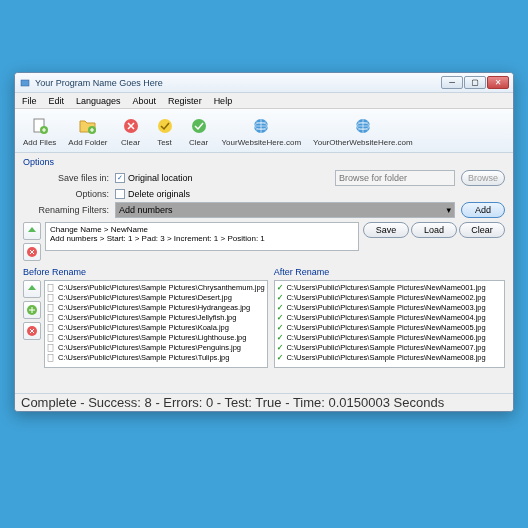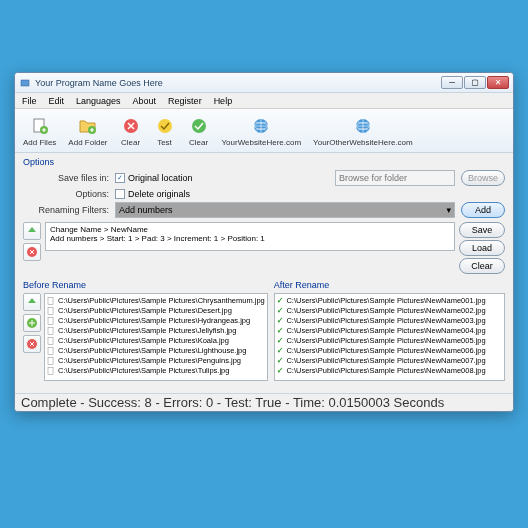--- a/index.html
+++ b/index.html
@@ -24,21 +24,21 @@
 .opt-control { display: flex; align-items: center; gap: 3px; }
 .checkbox { width: 10px; height: 10px; border: 1px solid #8a9cb0; background: #fff; display: inline-flex; align-items: center; justify-content: center; font-size: 7px; color: #2a6aaa; }
 .textfield { height: 16px; border: 1px solid #b0b8c0; background: #fff; padding: 0 3px; font-size: 9px; color: #666; }
 .disabled { background: #f4f4f4; color: #999; }
 .dropdown { height: 16px; border: 1px solid #b0b8c0; background: #a3a3a3; padding: 0 3px; display: flex; align-items: center; justify-content: space-between; font-size: 9px; }
 .btn { height: 16px; min-width: 44px; border: 1px solid #8a9cb0; background: linear-gradient(to bottom, #fdfdfe, #e4e8ec); border-radius: 8px; font-size: 9px; cursor: pointer; padding: 0 6px; }
 .filter-row { display: flex; gap: 4px; margin-top: 4px; }
 .filter-left { display: flex; flex-direction: column; gap: 3px; }
 .icon-btn { width: 18px; height: 18px; border: 1px solid #b0b8c0; background: linear-gradient(to bottom, #fff, #eef2f6); border-radius: 2px; display: flex; align-items: center; justify-content: center; cursor: pointer; }
 .filter-list { flex: 1; border: 1px solid #b0b8c0; background: #fff; height: 29px; padding: 2px 4px; font-size: 8px; overflow: hidden; }
-.filter-right { display: flex; flex-direction: column; gap: 2px; }
+.filter-right { display: flex; gap: 2px; }
 .filter-right .btn { width: 46px; }
 .rename-panels { display: flex; gap: 6px; margin-top: 6px; }
 .panel { flex: 1; }
 .panel-box { display: flex; gap: 3px; }
 .panel-list { flex: 1; border: 1px solid #b0b8c0; background: #fff; height: 88px; padding: 2px; overflow: hidden; }
 .file-row { display: flex; align-items: center; gap: 3px; font-size: 7.5px; line-height: 10px; white-space: nowrap; }
 .file-icon { width: 8px; height: 8px; flex-shrink: 0; }
 .checkmark { color: #2a9a2a; font-weight: bold; font-size: 8px; }
 .statusbar { position: absolute; bottom: 0; left: 0; right: 0; height: 18px; border-top: 1px solid #c8d4e0; background: #f0f0f0; padding: 2px 6px; font-size: 13px; color: #333; display: flex; align-items: center; }
 svg { display: block; }

